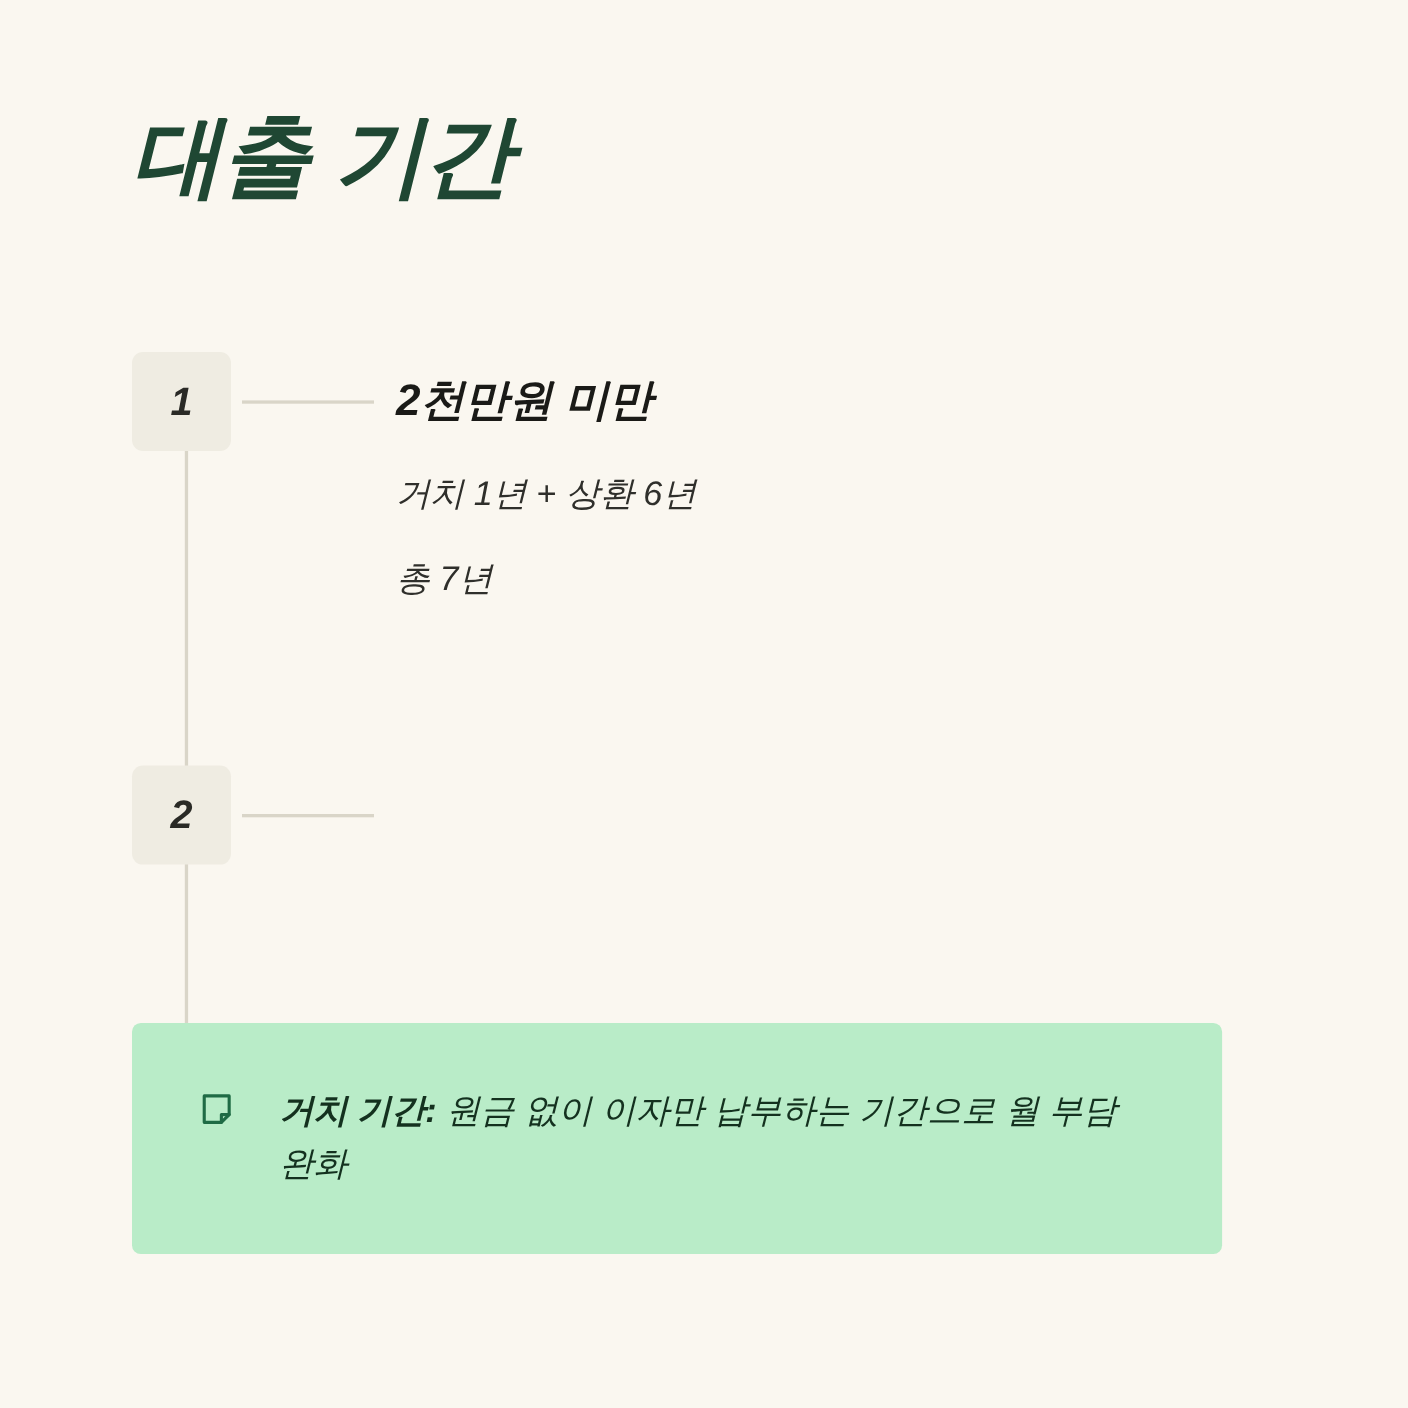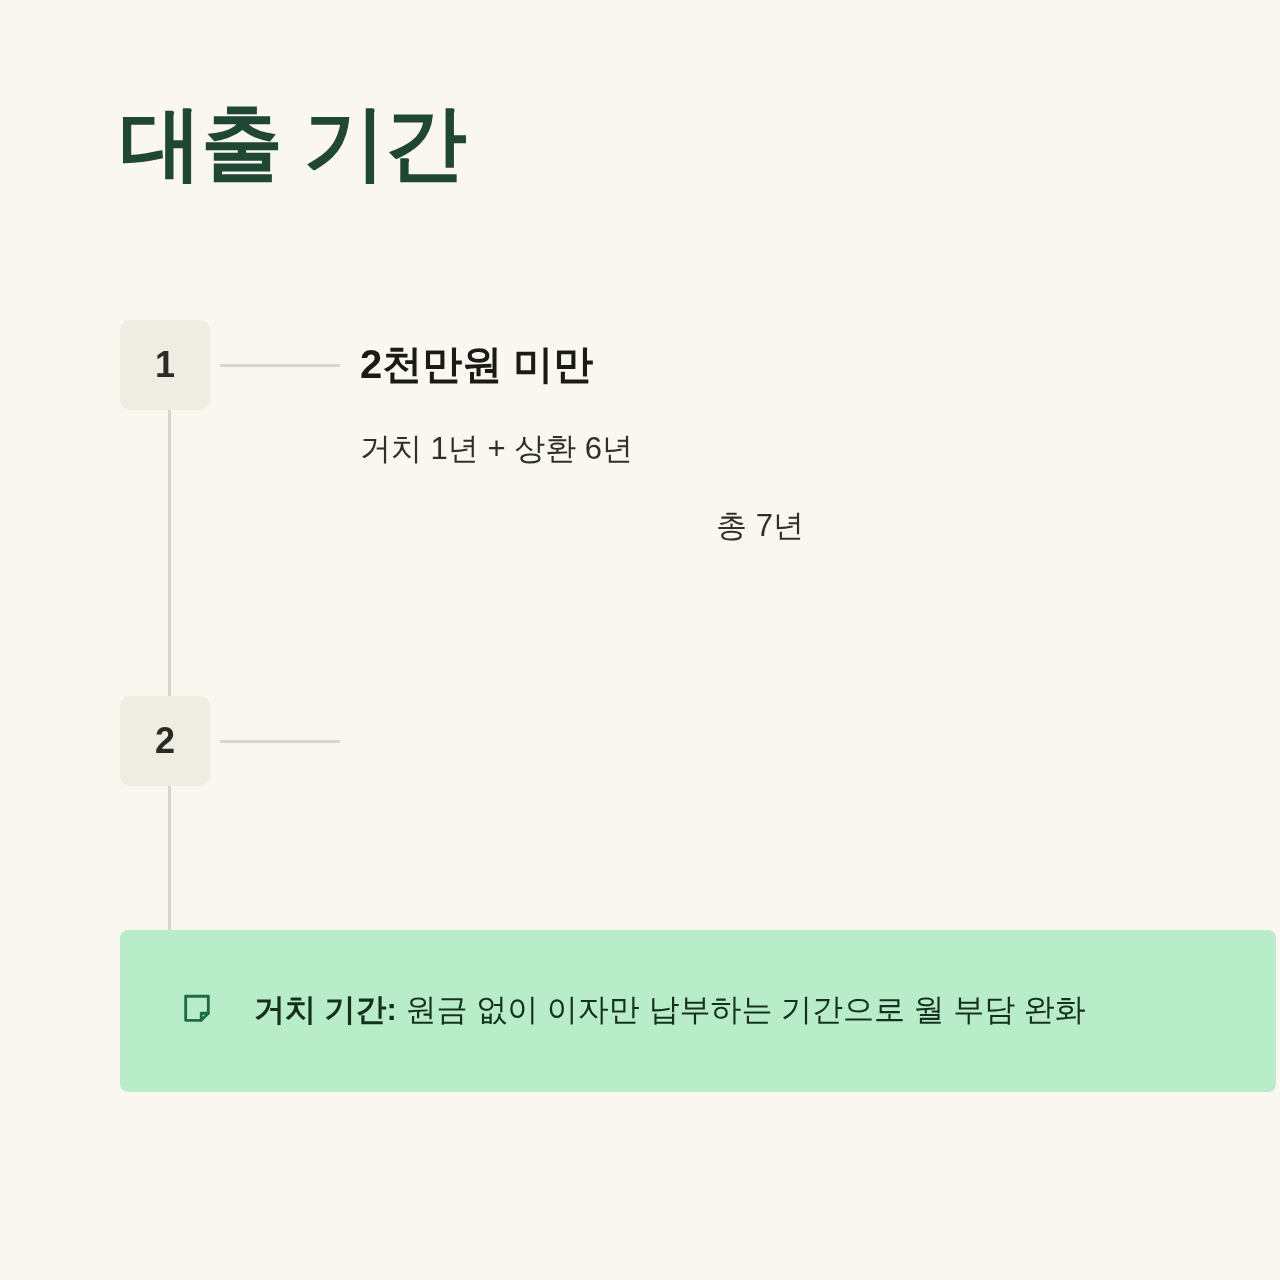--- a/index.html
+++ b/index.html
@@ -12,20 +12,21 @@
     background: #faf7f0;
     font-family: "Liberation Sans", "DejaVu Sans", sans-serif;
     overflow: hidden;
   }
   .page {
     position: relative;
     width: 1280px;
     height: 1280px;
     box-sizing: border-box;
     padding: 0 84px;
+    font-style: italic;
   }
   .page-title {
     position: absolute;
     left: 120px;
     top: 96px;
     font-size: 82px;
     font-weight: 700;
     color: #1f4733;
     letter-spacing: -1px;
     line-height: 1.15;
@@ -91,29 +92,28 @@
     margin: 18px 0 42px 0;
   }
   .step-detail {
     font-size: 31px;
     color: #2f2f2b;
     line-height: 1.25;
     margin: 0 0 38px 0;
   }
   .step-detail:last-child {
     margin-bottom: 0;
-    text-align: center;
   }
 
   
   .note {
     position: absolute;
     left: 120px;
     top: 930px;
-    width: 1156px;
+    width: 991px;
     box-sizing: border-box;
     background: #b9ecc8;
     border-radius: 8px;
     padding: 56px 60px 58px 60px;
     display: flex;
     align-items: flex-start;
   }
   .note-icon {
     flex: 0 0 auto;
     width: 34px;

